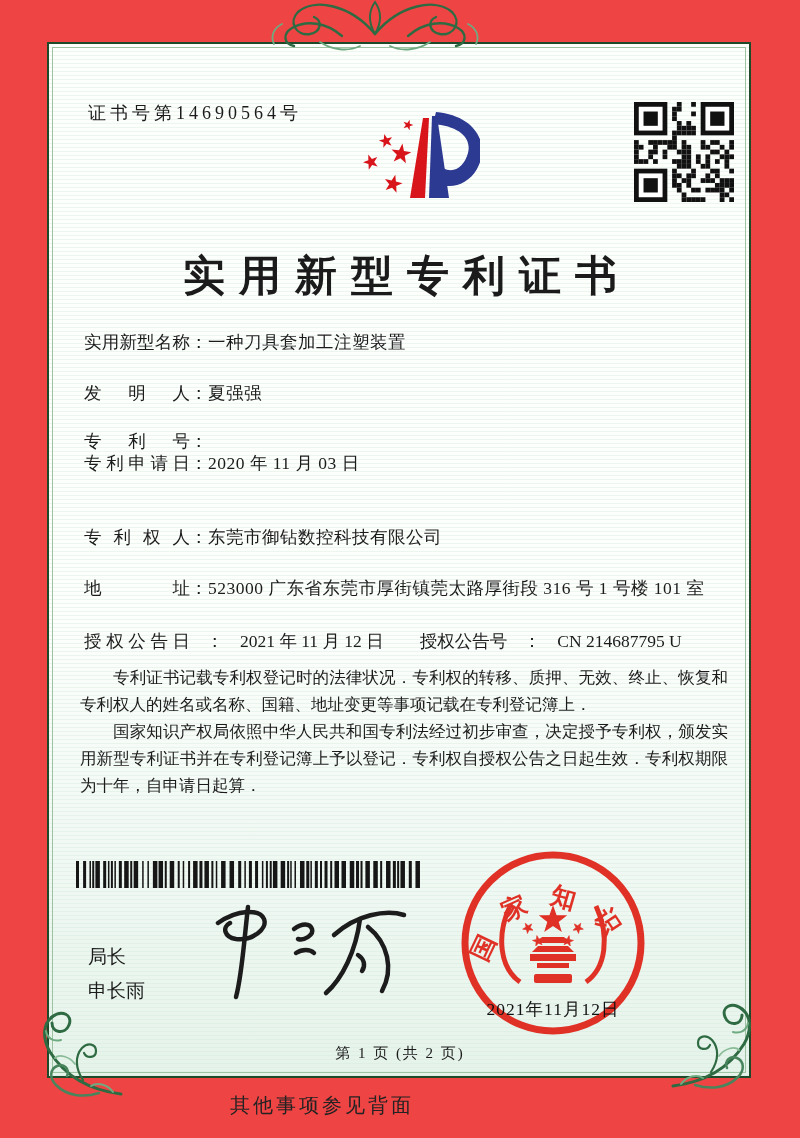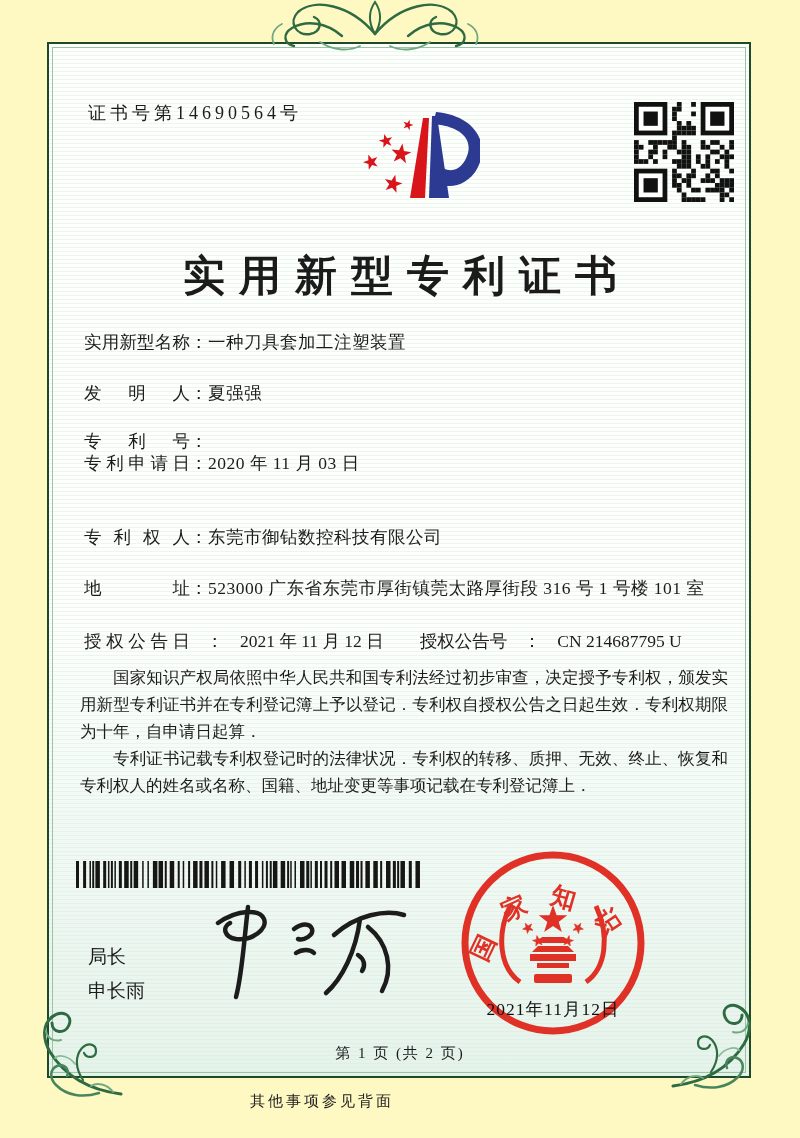--- a/index.html
+++ b/index.html
@@ -1,16 +1,16 @@
 <!DOCTYPE html>
 <html><head>
 <meta charset="utf-8">
 <style>
   html,body{margin:0;padding:0;background:#ffffff;}
-  #page{position:relative;width:800px;height:1138px;background:#fef9c3;overflow:hidden;
+  #page{position:relative;width:800px;height:1138px;background:#ef4444;overflow:hidden;
         font-family:"Liberation Serif","DejaVu Serif",serif;color:#1b1b1b;}
   
   #frame{position:absolute;left:47px;top:42px;width:704px;height:1036px;
          border:2px solid #1f4a2a;box-sizing:border-box;
          background:
            linear-gradient(180deg, rgba(228,242,233,0) 55%, rgba(210,233,219,.55) 100%),
            repeating-linear-gradient(0deg, rgba(150,198,168,.16) 0 1px, rgba(255,255,255,0) 1px 4px),
            #fdfffd;}
   #frame-inner{position:absolute;left:3px;top:3px;right:3px;bottom:3px;
                border:1.5px solid #9dc3a3;}
@@ -27,21 +27,21 @@
   .f-value{flex:1 1 auto;letter-spacing:.5px;}
   .dual .cell{display:flex;gap:16px;}
   .dual .cell2{margin-left:36px;}
   
   #body-text{left:80px;top:664px;width:648px;font-size:16.5px;line-height:27px;text-align:justify;}
   #body-text p{margin:0;text-indent:2em;}
   
   #bureau{left:88px;top:920px;font-size:19px;line-height:34px;font-weight:500;margin-top:20px;}
   
   #page-num{left:0;top:1044px;width:800px;text-align:center;font-size:15px;letter-spacing:2px;}
-  #back-note{left:0;top:1092px;width:644px;text-align:center;font-size:15px;letter-spacing:3px;color:#222;}
+  #back-note{left:0;top:1092px;width:644px;text-align:center;font-size:20px;letter-spacing:3px;color:#222;}
   
   #seal-date{left:455px;top:997px;width:196px;text-align:center;font-size:17.5px;font-weight:normal;
              letter-spacing:1px;color:#111;z-index:6;}
   svg{display:block;}
   .seal-arc-text{font-family:"Liberation Serif","DejaVu Serif",serif;font-size:25px;font-weight:bold;
                  fill:#e02318;letter-spacing:20px;}
 </style>
 </head>
 <body>
 
@@ -287,22 +287,22 @@
         <span>2021 年 11 月 12 日</span>
     </span>
     <span class="cell cell2">
       <span>授权公告号</span>
         <span class="f-colon">：</span>
         <span>CN 214687795 U</span>
     </span>
   </div>
 
   <div class="abs" id="body-text">
+    <p>专利证书记载专利权登记时的法律状况．专利权的转移、质押、无效、终止、恢复和专利权人的姓名或名称、国籍、地址变更等事项记载在专利登记簿上．</p>
     <p>国家知识产权局依照中华人民共和国专利法经过初步审查，决定授予专利权，颁发实用新型专利证书并在专利登记簿上予以登记．专利权自授权公告之日起生效．专利权期限为十年，自申请日起算．</p>
-    <p>专利证书记载专利权登记时的法律状况．专利权的转移、质押、无效、终止、恢复和专利权人的姓名或名称、国籍、地址变更等事项记载在专利登记簿上．</p>
   </div>
 
   <svg class="abs" style="left:76px;top:861px" id="barcode" width="346" height="27">
       <rect x="0" y="0" width="3" height="27" fill="#161616"></rect>
       <rect x="7.103122736468503" y="0" width="3" height="27" fill="#161616"></rect>
       <rect x="13.475406421290435" y="0" width="1.5" height="27" fill="#161616"></rect>
       <rect x="16.235560971189088" y="0" width="2" height="27" fill="#161616"></rect>
       <rect x="19.38251688158257" y="0" width="4.5" height="27" fill="#161616"></rect>
       <rect x="27.182911520536486" y="0" width="3" height="27" fill="#161616"></rect>
       <rect x="31.942434358290605" y="0" width="1.5" height="27" fill="#161616"></rect>

